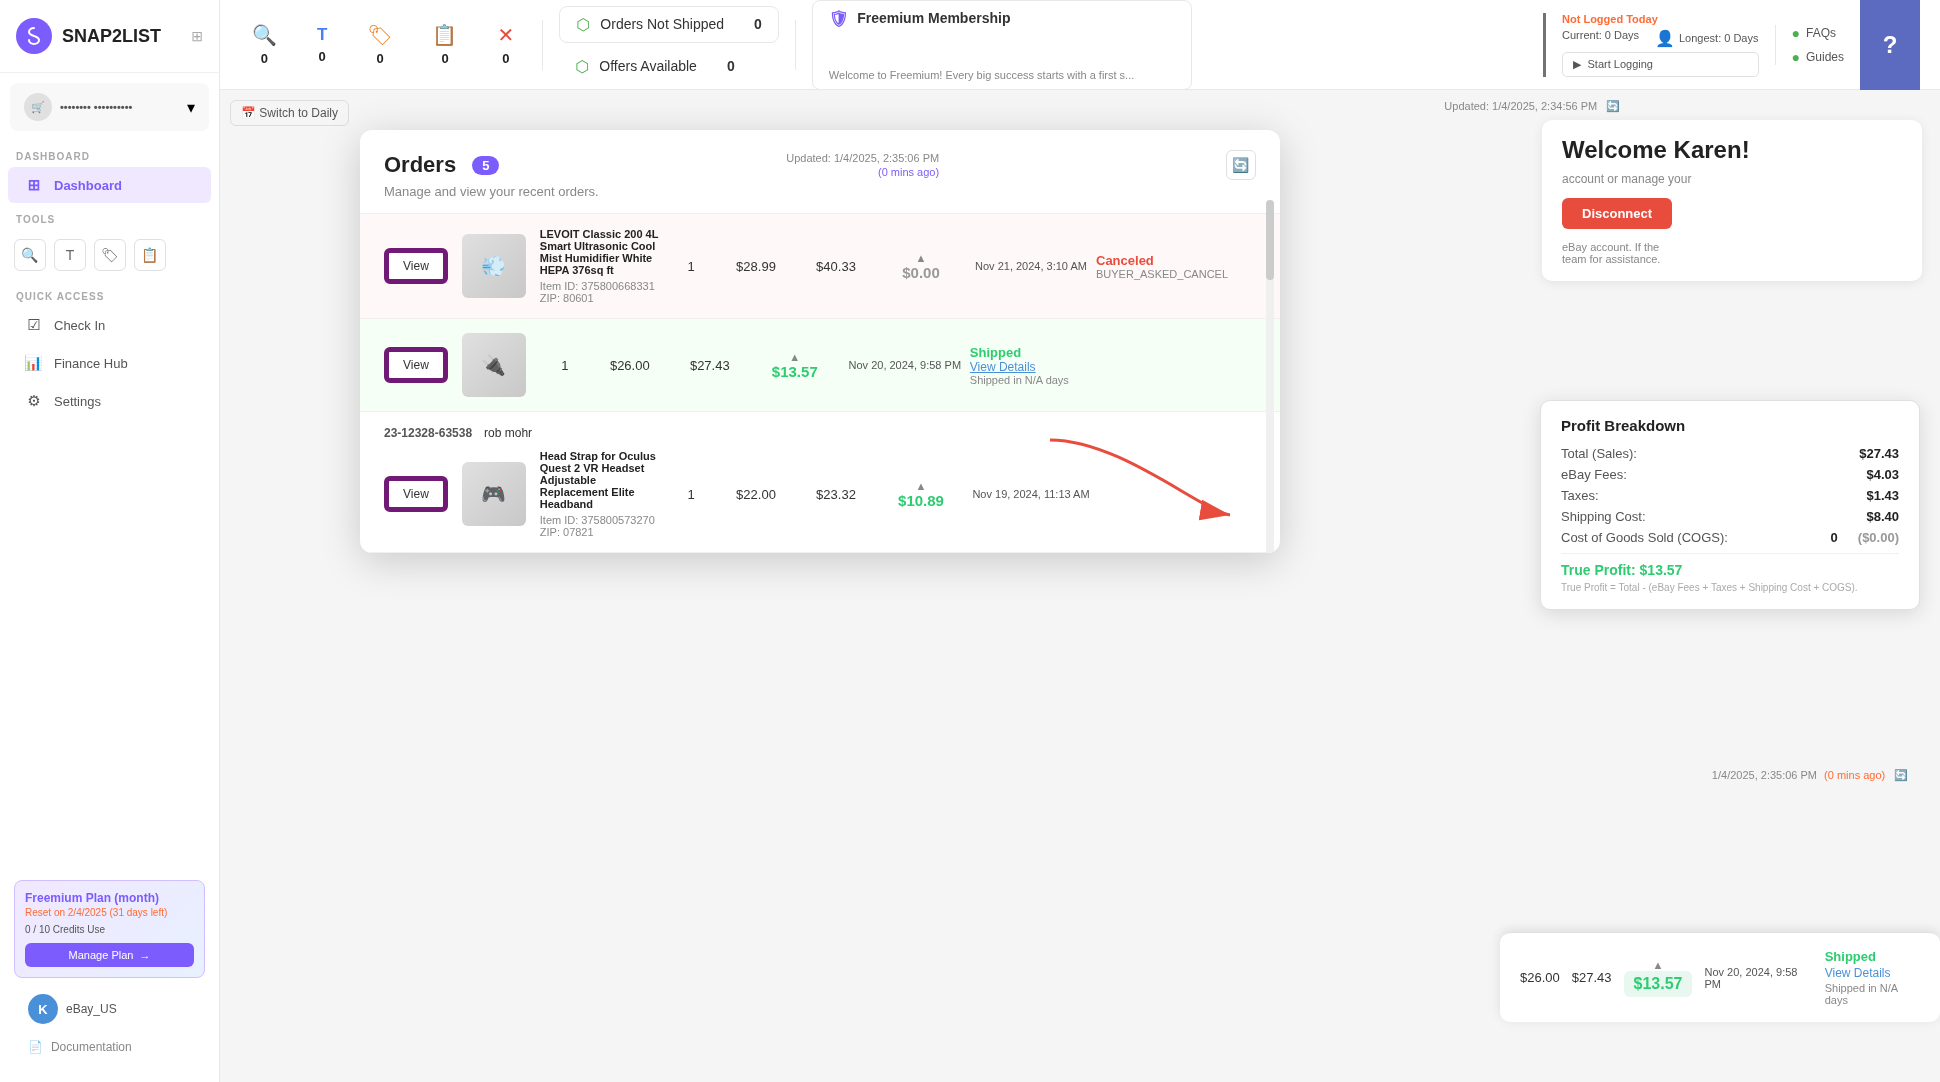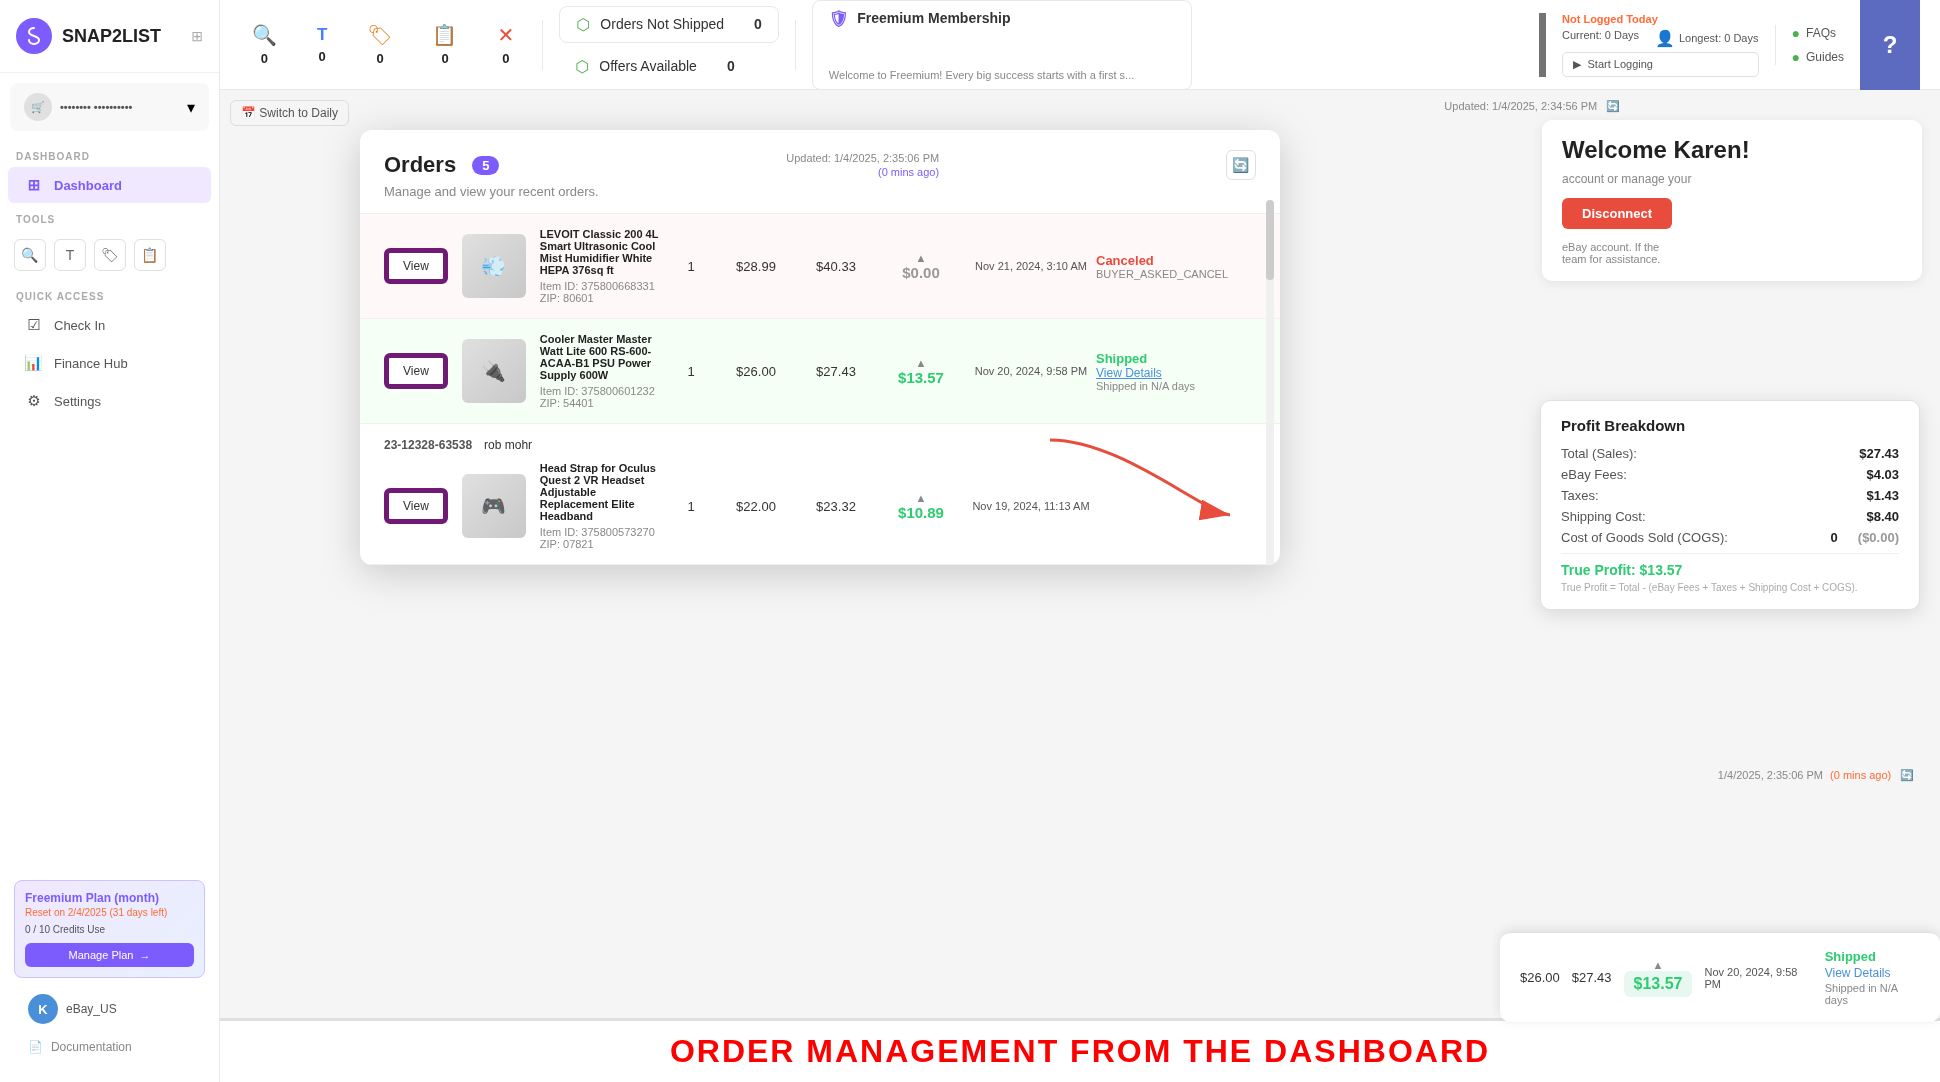--- a/index.html
+++ b/index.html
@@ -307,21 +307,21 @@
 
   <div class="freemium-block" style="max-width:380px;">
     <div class="freemium-title">
       <span class="freemium-title-icon">🛡</span>
       <span>Freemium Membership</span>
     </div>
     <div class="freemium-desc">Welcome to Freemium! Every big success starts with a first s...</div>
   </div>
 
   <div class="header-right">
-    <div style="display:flex; flex-direction:column; gap:4px; border-left:7px solid #737373; padding-left:16px;">
+    <div style="display:flex; flex-direction:column; gap:4px; border-left:3px solid #737373; padding-left:16px;">
       <span class="not-logged">Not Logged Today</span>
       <div style="display:flex; gap:16px;">
         <span style="font-size:11px; color:#555;">Current: 0 Days</span>
         <span style="display:flex; align-items:center; gap:4px;">
           <span style="color:#f5a623; font-size:16px;">👤</span>
           <span style="font-size:11px; color:#555;">Longest: 0 Days</span>
         </span>
       </div>
       <div class="start-logging-btn">
         <span>▶</span>
@@ -405,25 +405,20 @@
           <div class="status-canceled">Canceled</div>
           <div class="status-reason">BUYER_ASKED_CANCEL</div>
         </div>
       </div>
     </div>
 
     <div class="order-row shipped">
       <div class="order-details">
         <button class="view-btn">View</button>
         <div class="product-img-placeholder" style="margin:0 14px;">🔌</div>
-        <div class="product-info">
-          <div class="product-name">Cooler Master Master Watt Lite 600 RS-600-ACAA-B1 PSU Power Supply 600W</div>
-          <div class="product-item-id">Item ID: 375800601232</div>
-          <div class="product-zip">ZIP: 54401</div>
-        </div>
         <div class="order-qty">1</div>
         <div class="order-cost">$26.00</div>
         <div class="order-sale">$27.43</div>
         <div class="order-profit">
           <div class="profit-toggle">▲</div>
           <div class="profit-amount">$13.57</div>
         </div>
         <div class="order-date">Nov 20, 2024, 9:58 PM</div>
         <div class="order-status">
           <div class="status-shipped">Shipped</div>
@@ -516,23 +511,20 @@
       </div>
       <div style="font-size:11px; color:#555;">Nov 20, 2024, 9:58 PM</div>
       <div style="display:flex; flex-direction:column; gap:2px;">
         <span style="color:#2ecc71; font-weight:700; font-size:13px;">Shipped</span>
         <span style="color:#4a90d9; font-size:12px; cursor:pointer;">View Details</span>
         <span style="font-size:11px; color:#888;">Shipped in N/A days</span>
       </div>
     </div>
   </div>
 
-  <div style="position:absolute; right:26px; bottom:300px; font-size:11px; color:#888;">
+  <div style="position:absolute; right:32px; bottom:300px; font-size:11px; color:#888;">
     <span>1/4/2025, 2:35:06 PM</span>
     <span style="color:#ff6b35; margin-left:4px;">(0 mins ago)</span>
     <span style="margin-left:6px; cursor:pointer;">🔄</span>
   </div>
 
-  <div class="footer-annotation">
-    <span class="annotation-text">ORDER MANAGEMENT FROM THE DASHBOARD</span>
-  </div>
 
 </div>
 
 </body></html>

